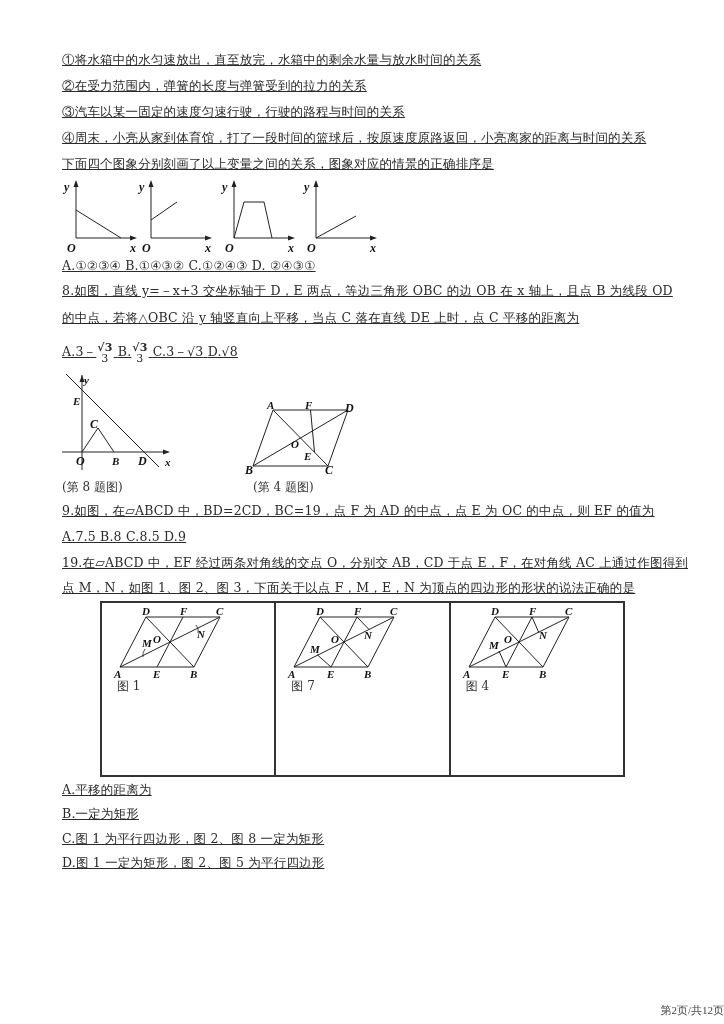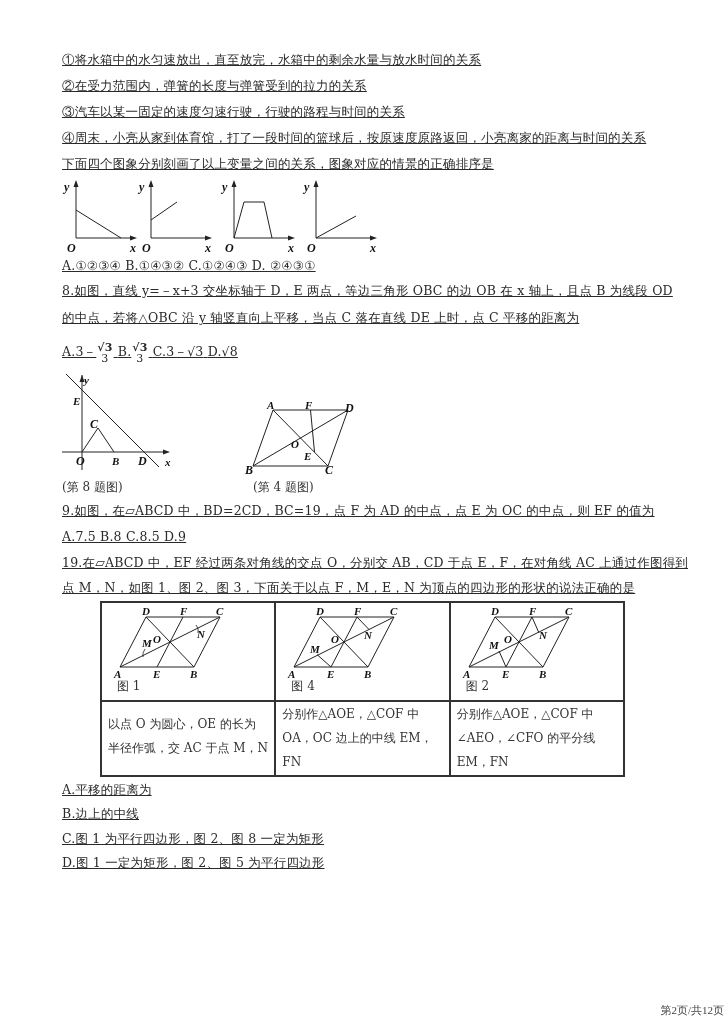--- a/index.html
+++ b/index.html
@@ -155,60 +155,44 @@
         <text x="34" y="10" font-size="11">D</text>
         <text x="72" y="10" font-size="11">F</text>
         <text x="108" y="10" font-size="11">C</text>
         <text x="28" y="48" font-size="11">M</text>
         <text x="49" y="38" font-size="11">O</text>
         <text x="82" y="34" font-size="11">N</text>
         <text x="6" y="73" font-size="11">A</text>
         <text x="45" y="73" font-size="11">E</text>
         <text x="82" y="73" font-size="11">B</text>
       </svg>
-      <span class="figlabel">图 4</span>
+      <span class="figlabel">图 7</span>
     </td>
     <td class="cell-fig">
       <svg style="left:6px;top:2px" width="118" height="70" viewBox="0 0 118 70">
         <polygon points="38,12 112,12 86,62 12,62" fill="none" stroke="#222" stroke-width="1"></polygon>
         <line x1="12" y1="62" x2="112" y2="12" stroke="#222" stroke-width="1"></line>
         <line x1="38" y1="12" x2="86" y2="62" stroke="#222" stroke-width="1"></line>
         <line x1="49" y1="62" x2="75" y2="12" stroke="#222" stroke-width="1"></line>
         <line x1="49" y1="62" x2="42" y2="46" stroke="#222" stroke-width="1"></line>
         <line x1="75" y1="12" x2="82" y2="28" stroke="#222" stroke-width="1"></line>
         <text x="34" y="10" font-size="11">D</text>
         <text x="72" y="10" font-size="11">F</text>
         <text x="108" y="10" font-size="11">C</text>
         <text x="32" y="44" font-size="11">M</text>
         <text x="47" y="38" font-size="11">O</text>
         <text x="82" y="34" font-size="11">N</text>
         <text x="6" y="73" font-size="11">A</text>
         <text x="45" y="73" font-size="11">E</text>
         <text x="82" y="73" font-size="11">B</text>
       </svg>
-      <span class="figlabel">图 2</span>
-    </td>
-  </tr>
-  <tr>
-    <td class="cell-text">
-      <div style="margin-top:4px">以点 O 为圆心，OE 的长为</div>
-      <div>半径作弧，交 AC 于点 M，N</div>
-    </td>
-    <td class="cell-text">
-      <div style="margin-top:-6px">分别作△AOE，△COF 中</div>
-      <div>OA，OC 边上的中线 EM，</div>
-      <div>FN</div>
-    </td>
-    <td class="cell-text">
-      <div style="margin-top:-6px">分别作△AOE，△COF 中</div>
-      <div>∠AEO，∠CFO 的平分线</div>
-      <div>EM，FN</div>
+      <span class="figlabel">图 4</span>
     </td>
   </tr>
 </tbody>
   </table>
 
 <div class="line" style="top:782px">A.平移的距离为</div>
-<div class="line" style="top:806px">B.边上的中线</div>
+<div class="line" style="top:806px">B.一定为矩形</div>
 <div class="line" style="top:831px">C.图 1 为平行四边形，图 2、图 8 一定为矩形</div>
 <div class="line" style="top:855px">D.图 1 一定为矩形，图 2、图 5 为平行四边形</div>
 
 <div class="footer">第2页/共12页</div>
 
 </body></html>

